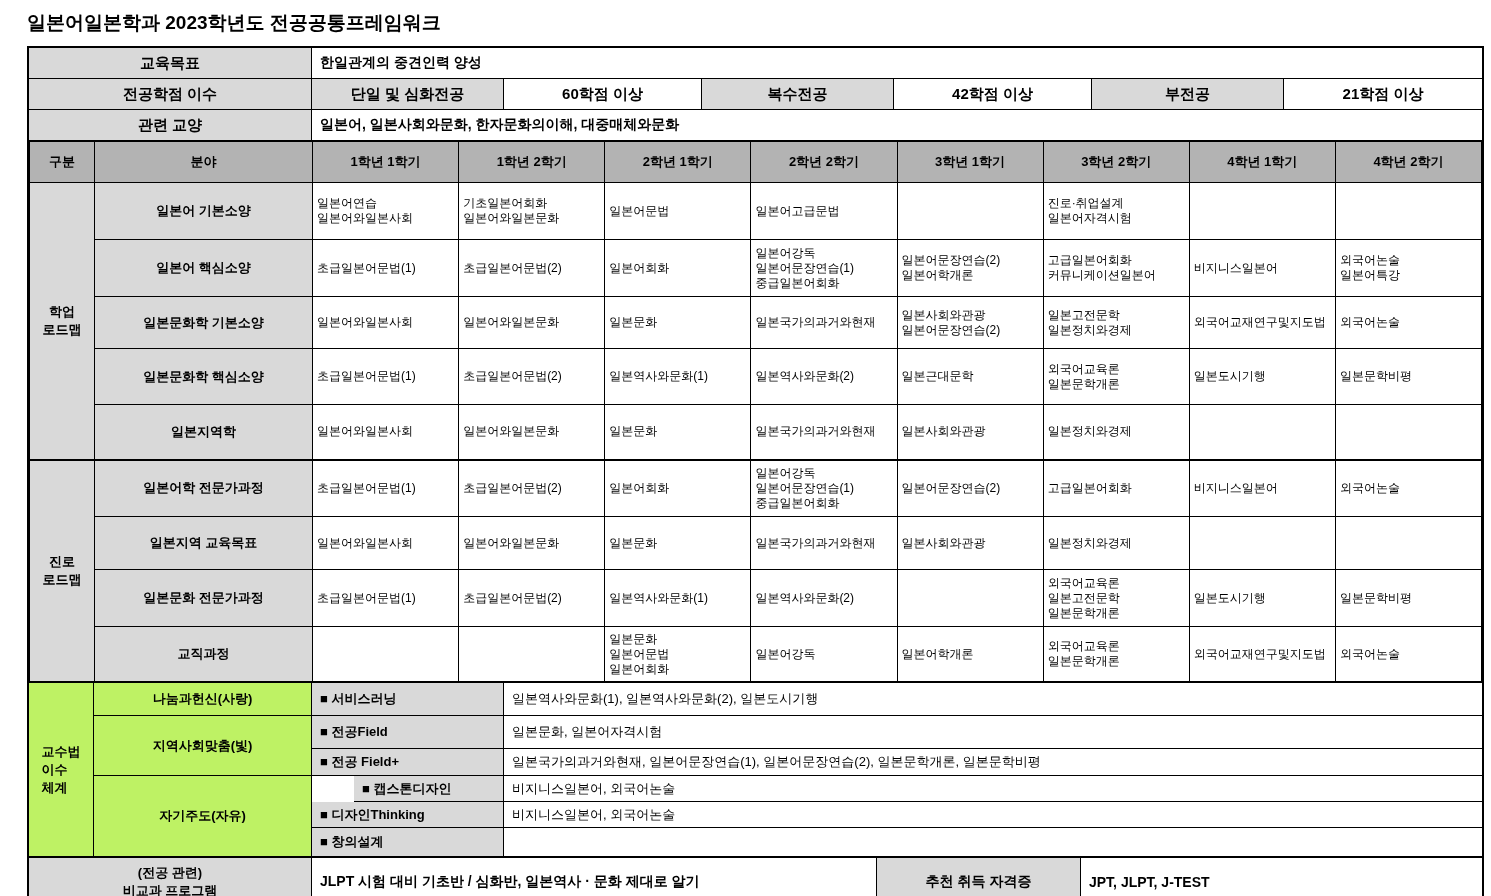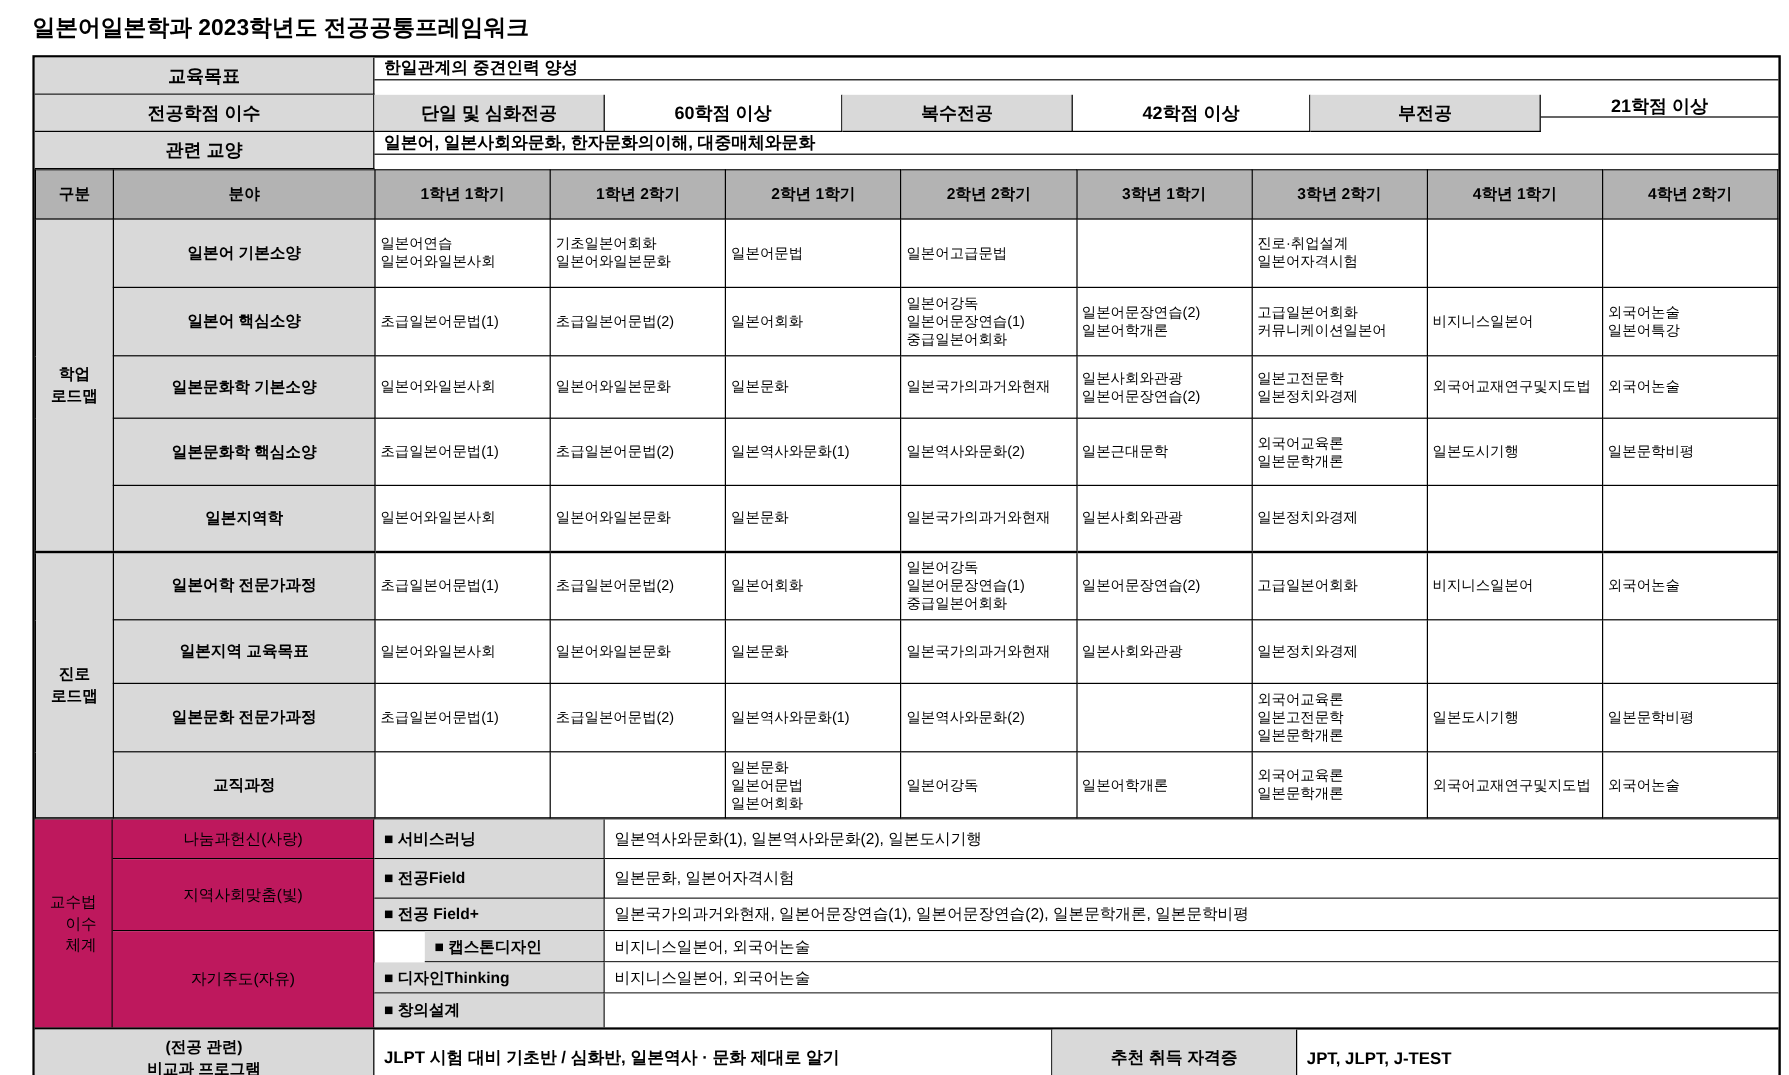--- a/index.html
+++ b/index.html
@@ -23,33 +23,33 @@
   table.main th{background:#b3b3b3;font-size:13px;font-weight:bold;height:41px;padding:0;}
   td.gcell{background:#d9d9d9;font-weight:bold;font-size:13px;text-align:center;vertical-align:middle;}
   td.fcell{background:#d9d9d9;font-weight:bold;font-size:13px;text-align:center;vertical-align:middle;}
   td.ccell{background:#fff;font-size:12px;font-weight:normal;vertical-align:middle;text-align:left;line-height:1.25;}
   tr.sec td{border-top:2px solid #000;}
   
   .teach{display:grid;grid-template-columns:65px 218px 192px 1fr;grid-template-rows:33px 33px 27px 26px 26px 28px;border-top:1px solid #000;}
   .teach .tcell{border-right:1px solid #000;border-bottom:1px solid #000;display:flex;align-items:center;}
   .teach .noright{border-right:none;}
   .teach .nobottom{border-bottom:none;}
-  .teach .cat{background:#be185d;font-weight:normal;font-size:13px;justify-content:center;text-align:right;}
+  .teach .cat{background:#bef264;font-weight:bold;font-size:13px;justify-content:center;text-align:left;}
   .teach .method{background:#d9d9d9;font-weight:bold;font-size:13px;padding:0 8px;}
   .teach .mval{background:#fff;font-size:13px;padding:0 8px;}
   
   .bottom{display:flex;border-top:2px solid #000;height:50px;}
   .bottom .cell{border-bottom:none;}
   .b-label{width:283px;font-weight:bold;font-size:13px;}
   .b-val{width:565px;font-weight:bold;font-size:14px;padding:0 8px;}
   .b-cert{width:204px;font-weight:bold;font-size:14px;}
   .b-certval{flex:1;font-weight:bold;font-size:14px;padding:0 8px;}
   
   .w-label{width:283px;height:31px;}
-  .w-rest{flex:1;height:19px;}
+  .w-rest{flex:1;height:31px;}
   .c192{width:192px;height:31px;}
   .c190{width:198px;height:31px;}
 </style>
 </head>
 <body>
 
 <div class="page">
   <h1>일본어일본학과 2023학년도 전공공통프레임워크</h1>
 
   <div class="frame">

